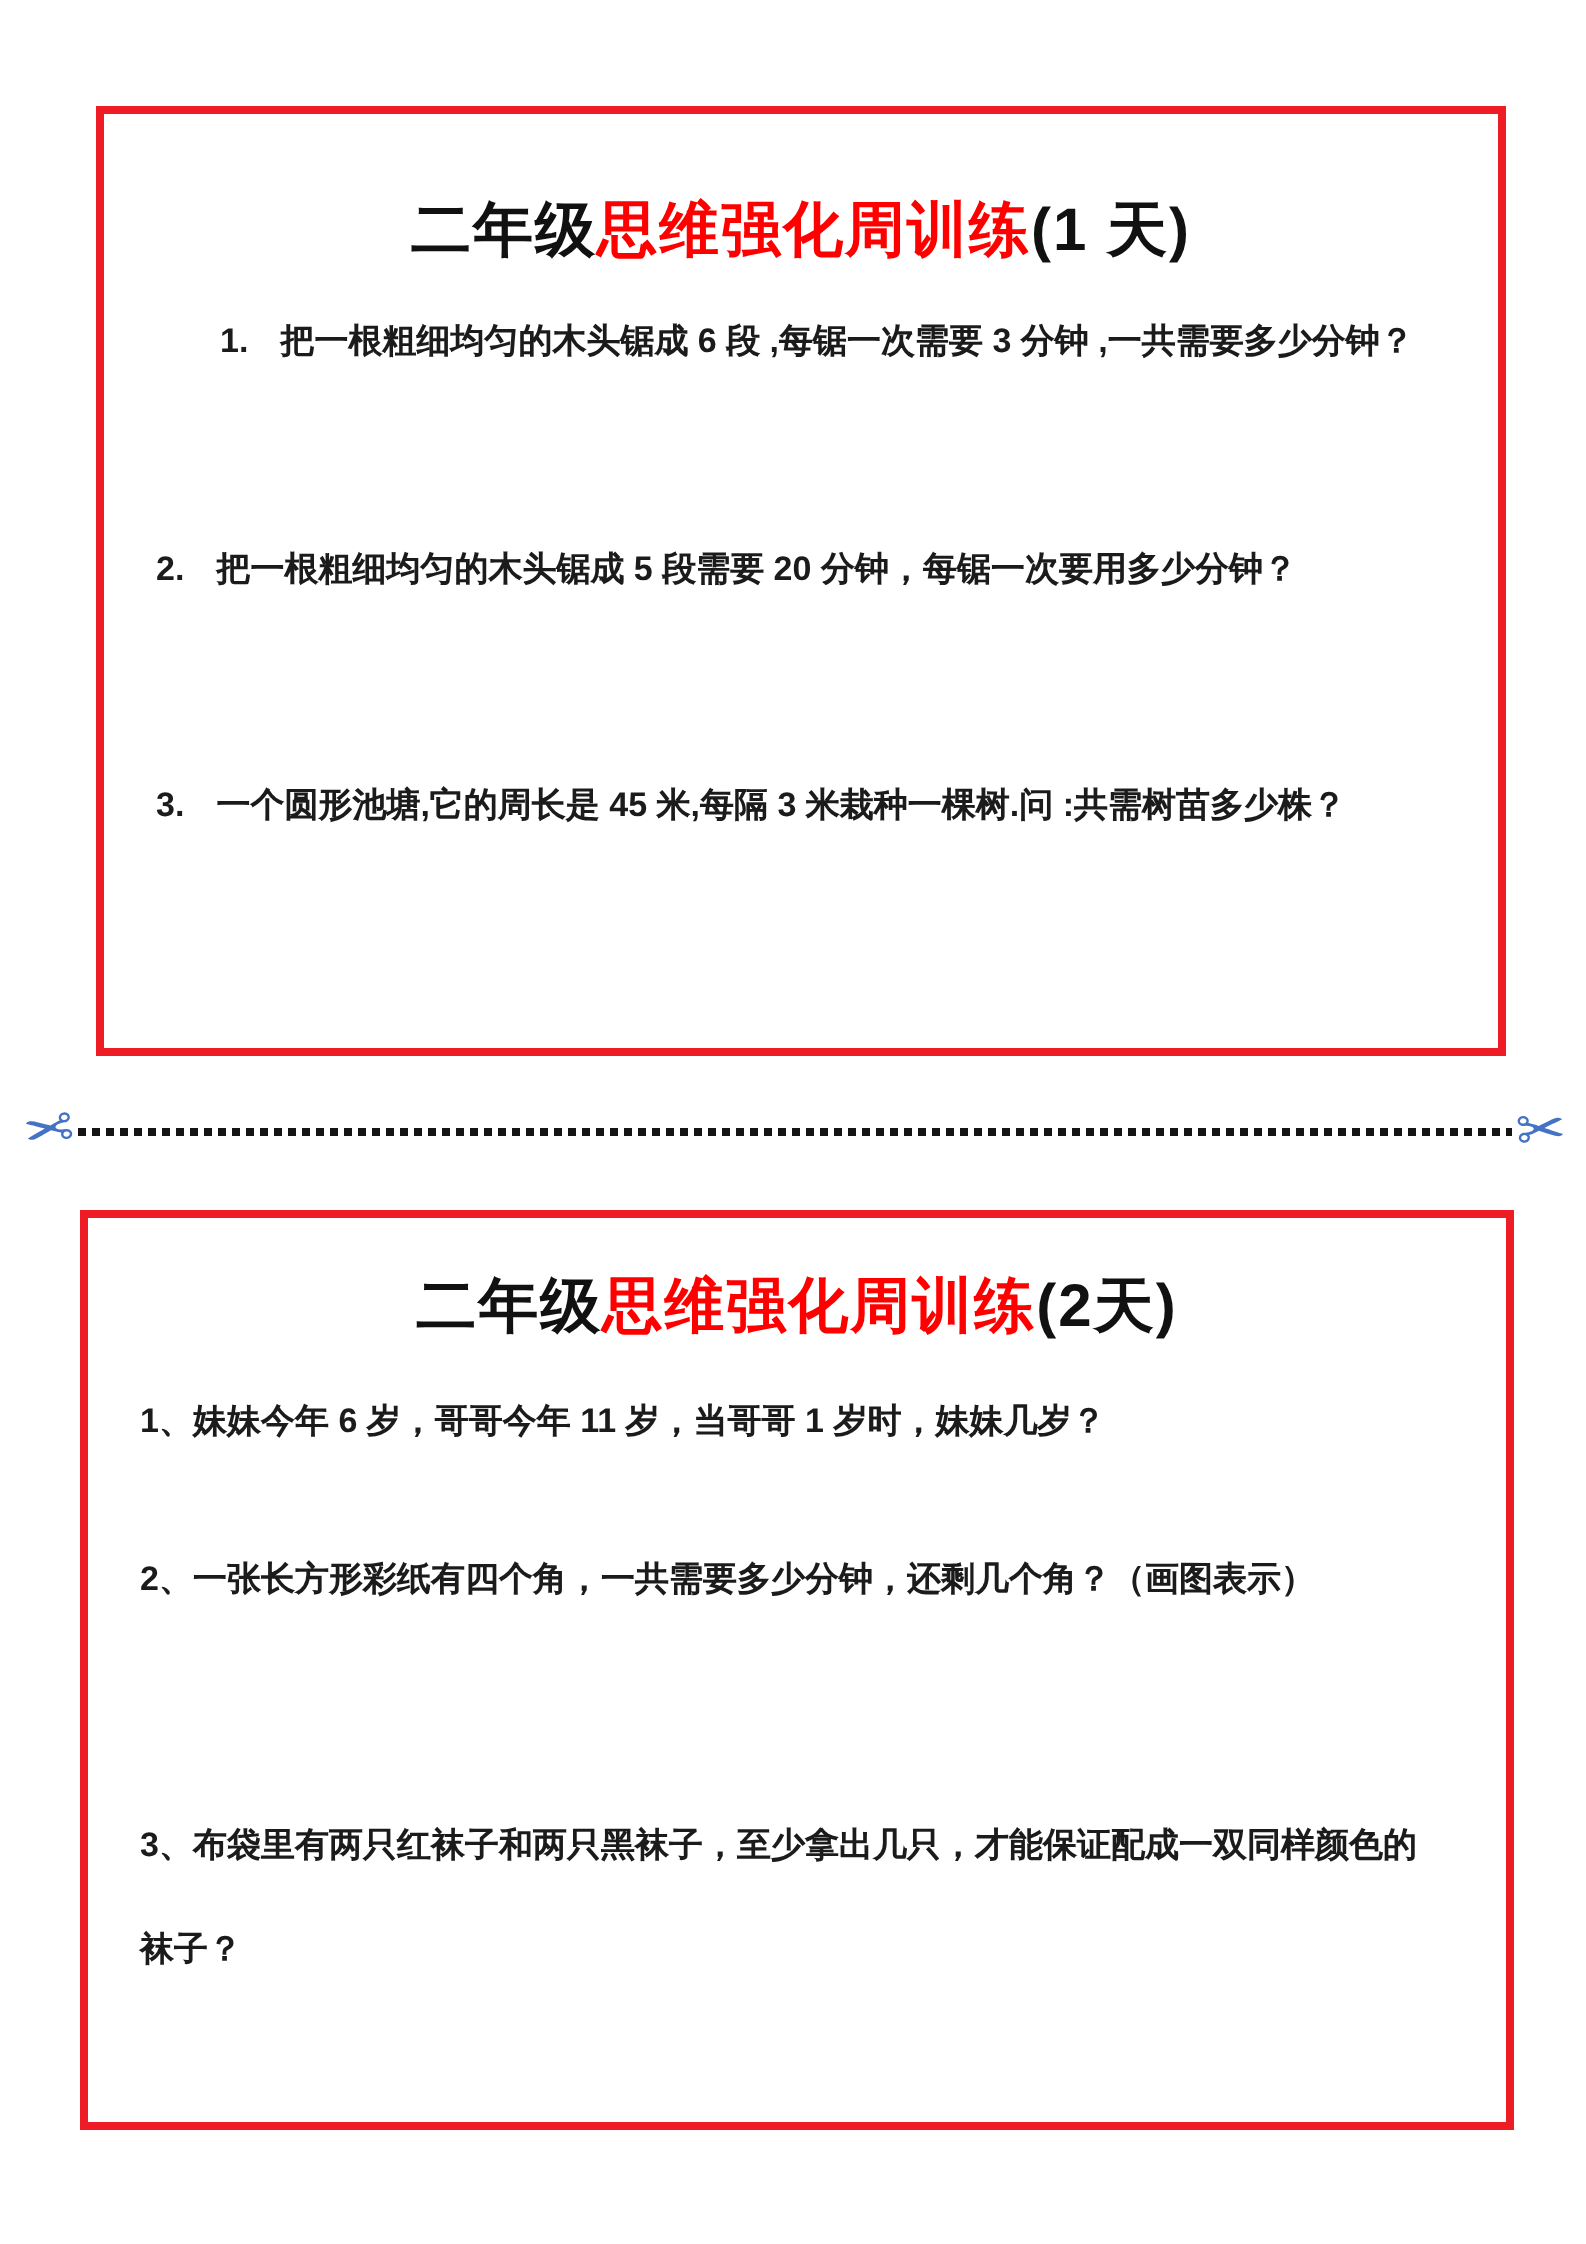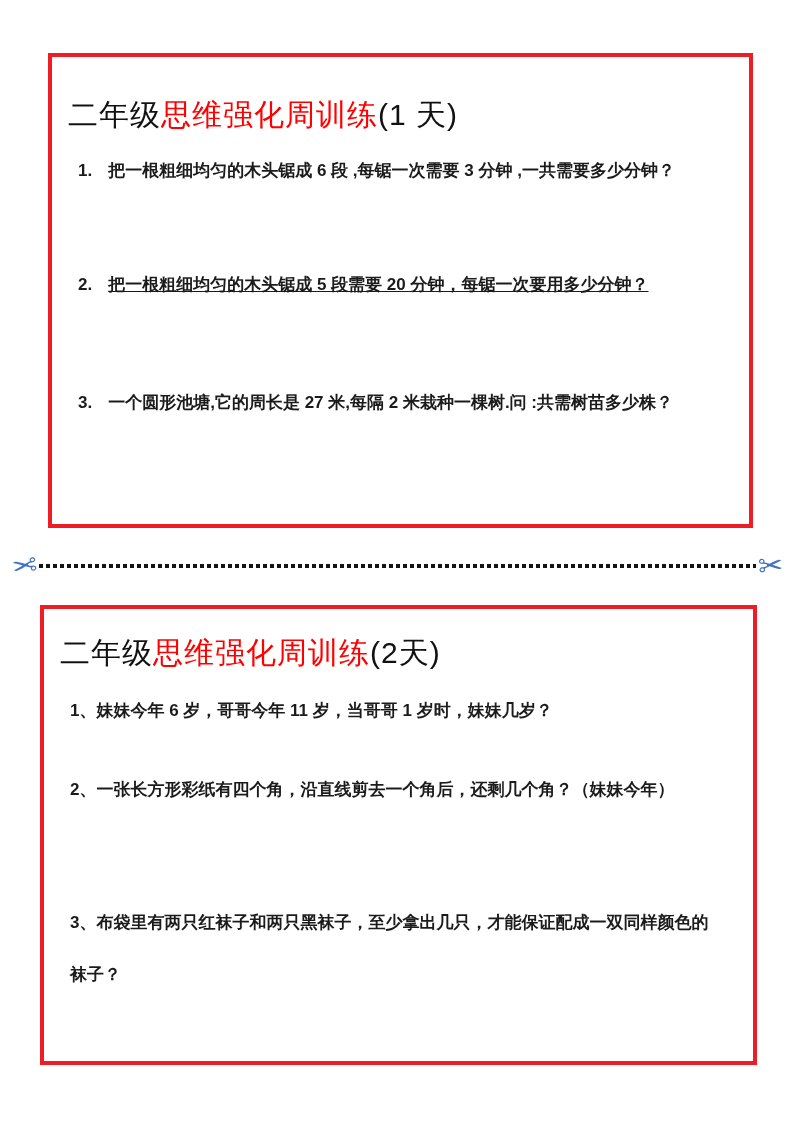--- a/index.html
+++ b/index.html
@@ -19,44 +19,44 @@
     position: absolute;
     border: 4px solid #ee1c24;
     background: #ffffff;
   }
   .worksheet.first  { left: 48px; top: 53px;  width: 705px; height: 475px; }
   .worksheet.second { left: 40px; top: 605px; width: 717px; height: 460px; }
 
   .ws-title {
     position: absolute;
     left: 0; right: 0;
+    text-align: center;
     font-size: 30px;
-    font-weight: normal;
+    font-weight: bold;
     letter-spacing: 1px;
     color: #111111;
     white-space: nowrap;
-    margin-left: 16px;
   }
   .worksheet.first  .ws-title { top: 38px; }
   .worksheet.second .ws-title { top: 24px; }
   .ws-title .hl { color: #ff0000; }
 
   .question {
     position: absolute;
     left: 26px;
     right: 18px;
     font-size: 17px;
     font-weight: bold;
     line-height: 24px;
     color: #1b1b1b;
   }
   .question .qnum { display: inline-block; }
   .worksheet.first .question .qnum { margin-right: 16px; }
-  .worksheet.first  .q1 { top: 102px; }
-  .worksheet.first  .q2 { top: 216px; text-decoration: underline; }
+  .worksheet.first  .q1 { top: 102px; margin-left: 32px; }
+  .worksheet.first  .q2 { top: 216px; }
   .worksheet.first  .q3 { top: 334px; }
   .worksheet.second .q1 { top: 90px;  }
   .worksheet.second .q2 { top: 169px; }
   .worksheet.second .q3 { top: 288px; line-height: 52px; right: 36px; }
 
   .cut-strip {
     position: absolute;
     left: 12px;
     right: 10px;
     top: 546px;
@@ -91,41 +91,41 @@
 
     <div class="question q1">
       <span class="qnum">1.</span><span>把一根粗细均匀的木头锯成 6 段 ,每锯一次需要 3 分钟 ,一共需要多少分钟？</span>
     </div>
 
     <div class="question q2">
       <span class="qnum">2.</span><span>把一根粗细均匀的木头锯成 5 段需要 20 分钟，每锯一次要用多少分钟？</span>
     </div>
 
     <div class="question q3">
-      <span class="qnum">3.</span><span>一个圆形池塘,它的周长是 27 米,每隔 2 米栽种一棵树.问 :共需树苗多少株？</span>
+      <span class="qnum">3.</span><span>一个圆形池塘,它的周长是 45 米,每隔 3 米栽种一棵树.问 :共需树苗多少株？</span>
     </div>
   </div>
 
   <div class="cut-strip">
     <span class="scissors left">✂</span>
     <span class="dotted-line"></span>
     <span class="scissors right">✂</span>
   </div>
 
   <div class="worksheet second">
     <div class="ws-title">
       <span>二年级</span><span class="hl">思维强化周训练</span><span>(2天)</span>
     </div>
 
     <div class="question q1">
       <span class="qnum">1、</span><span>妹妹今年 6 岁，哥哥今年 11 岁，当哥哥 1 岁时，妹妹几岁？</span>
     </div>
 
     <div class="question q2">
-      <span class="qnum">2、</span><span>一张长方形彩纸有四个角，沿直线剪去一个角后，还剩几个角？（妹妹今年）</span>
+      <span class="qnum">2、</span><span>一张长方形彩纸有四个角，一共需要多少分钟，还剩几个角？（画图表示）</span>
     </div>
 
     <div class="question q3">
       <span class="qnum">3、</span><span>布袋里有两只红袜子和两只黑袜子，至少拿出几只，才能保证配成一双同样颜色的袜子？</span>
     </div>
   </div>
 
 </div>
 
 </body></html>

